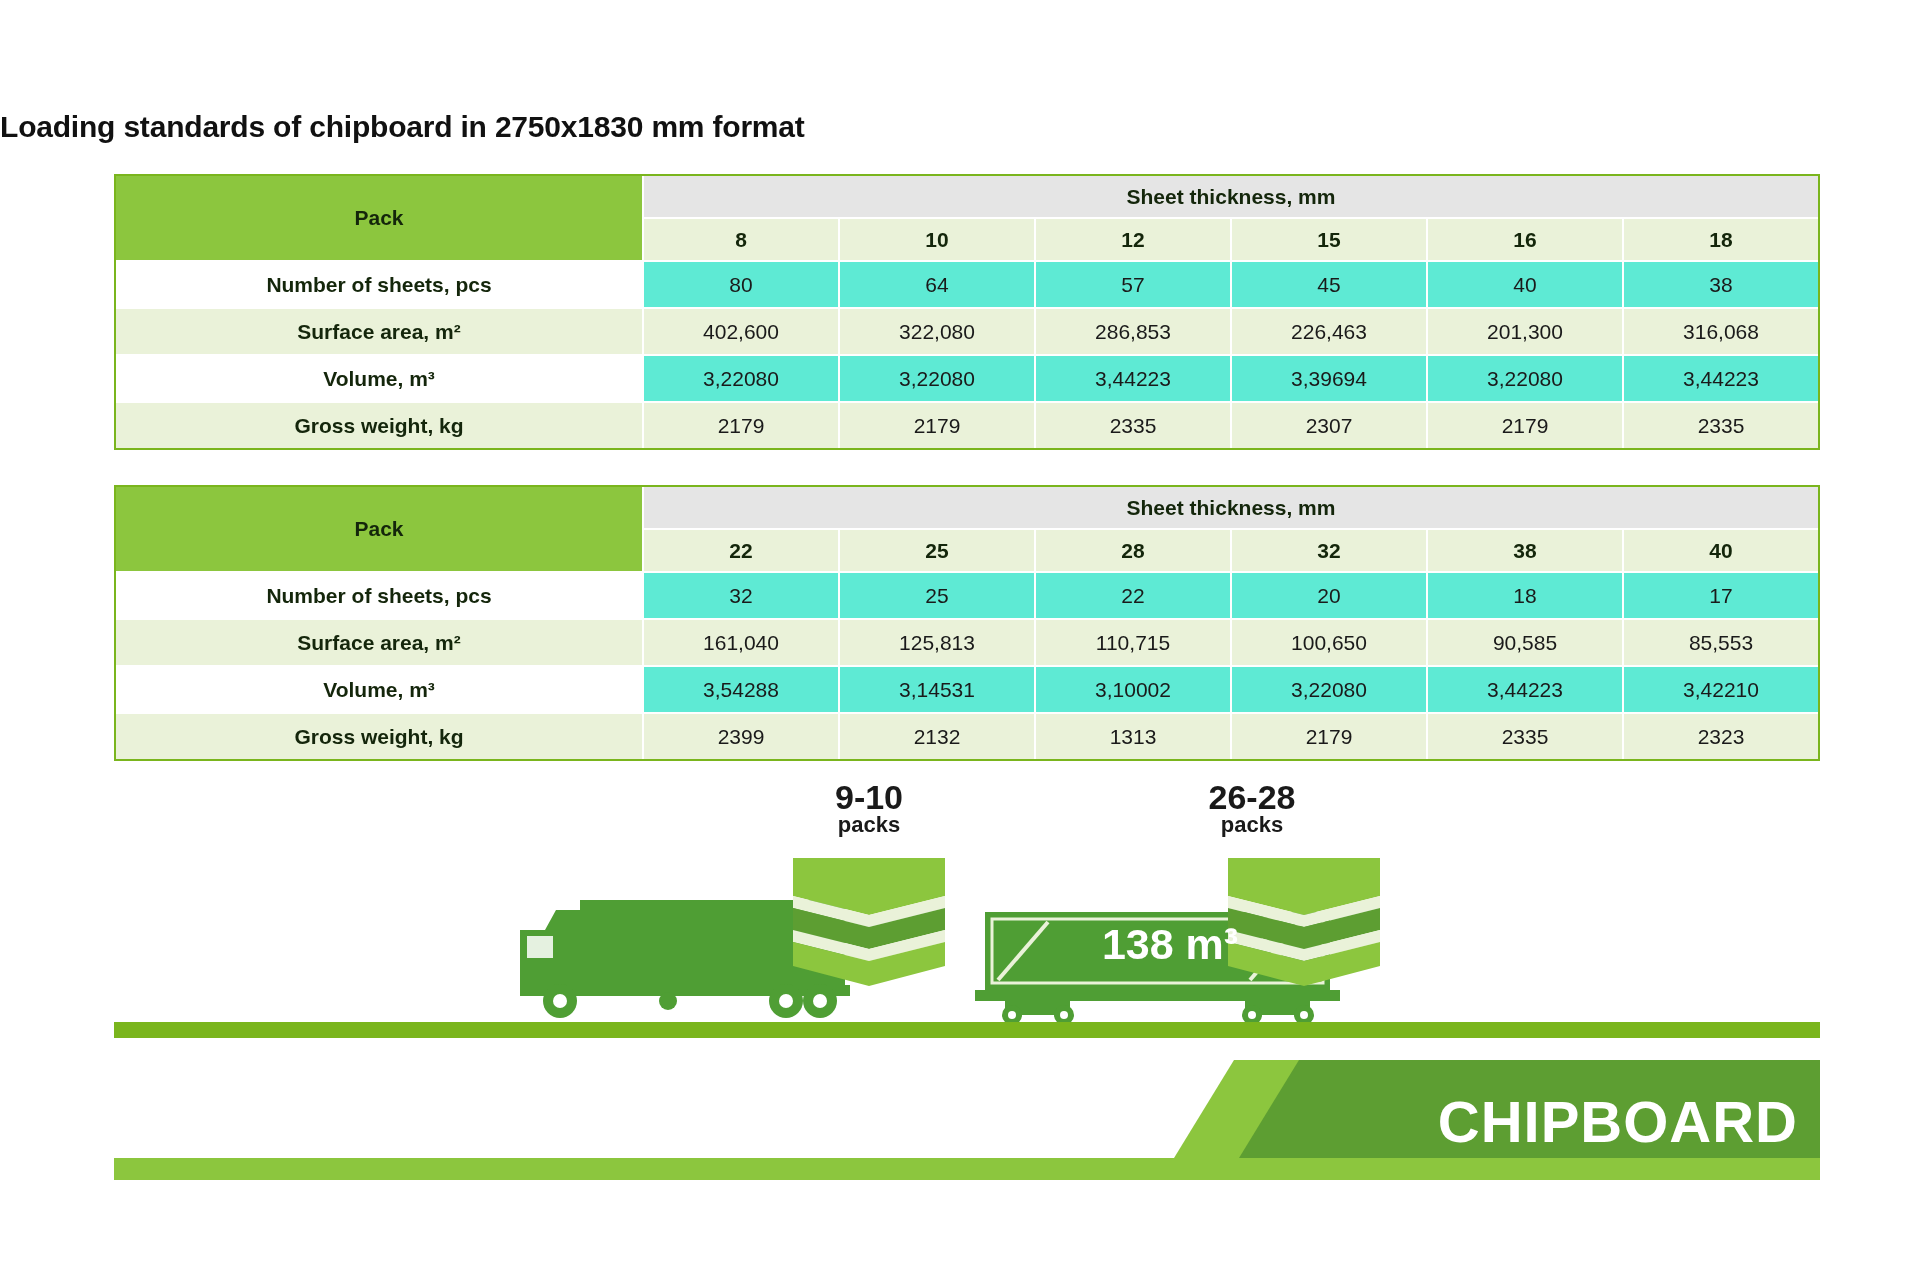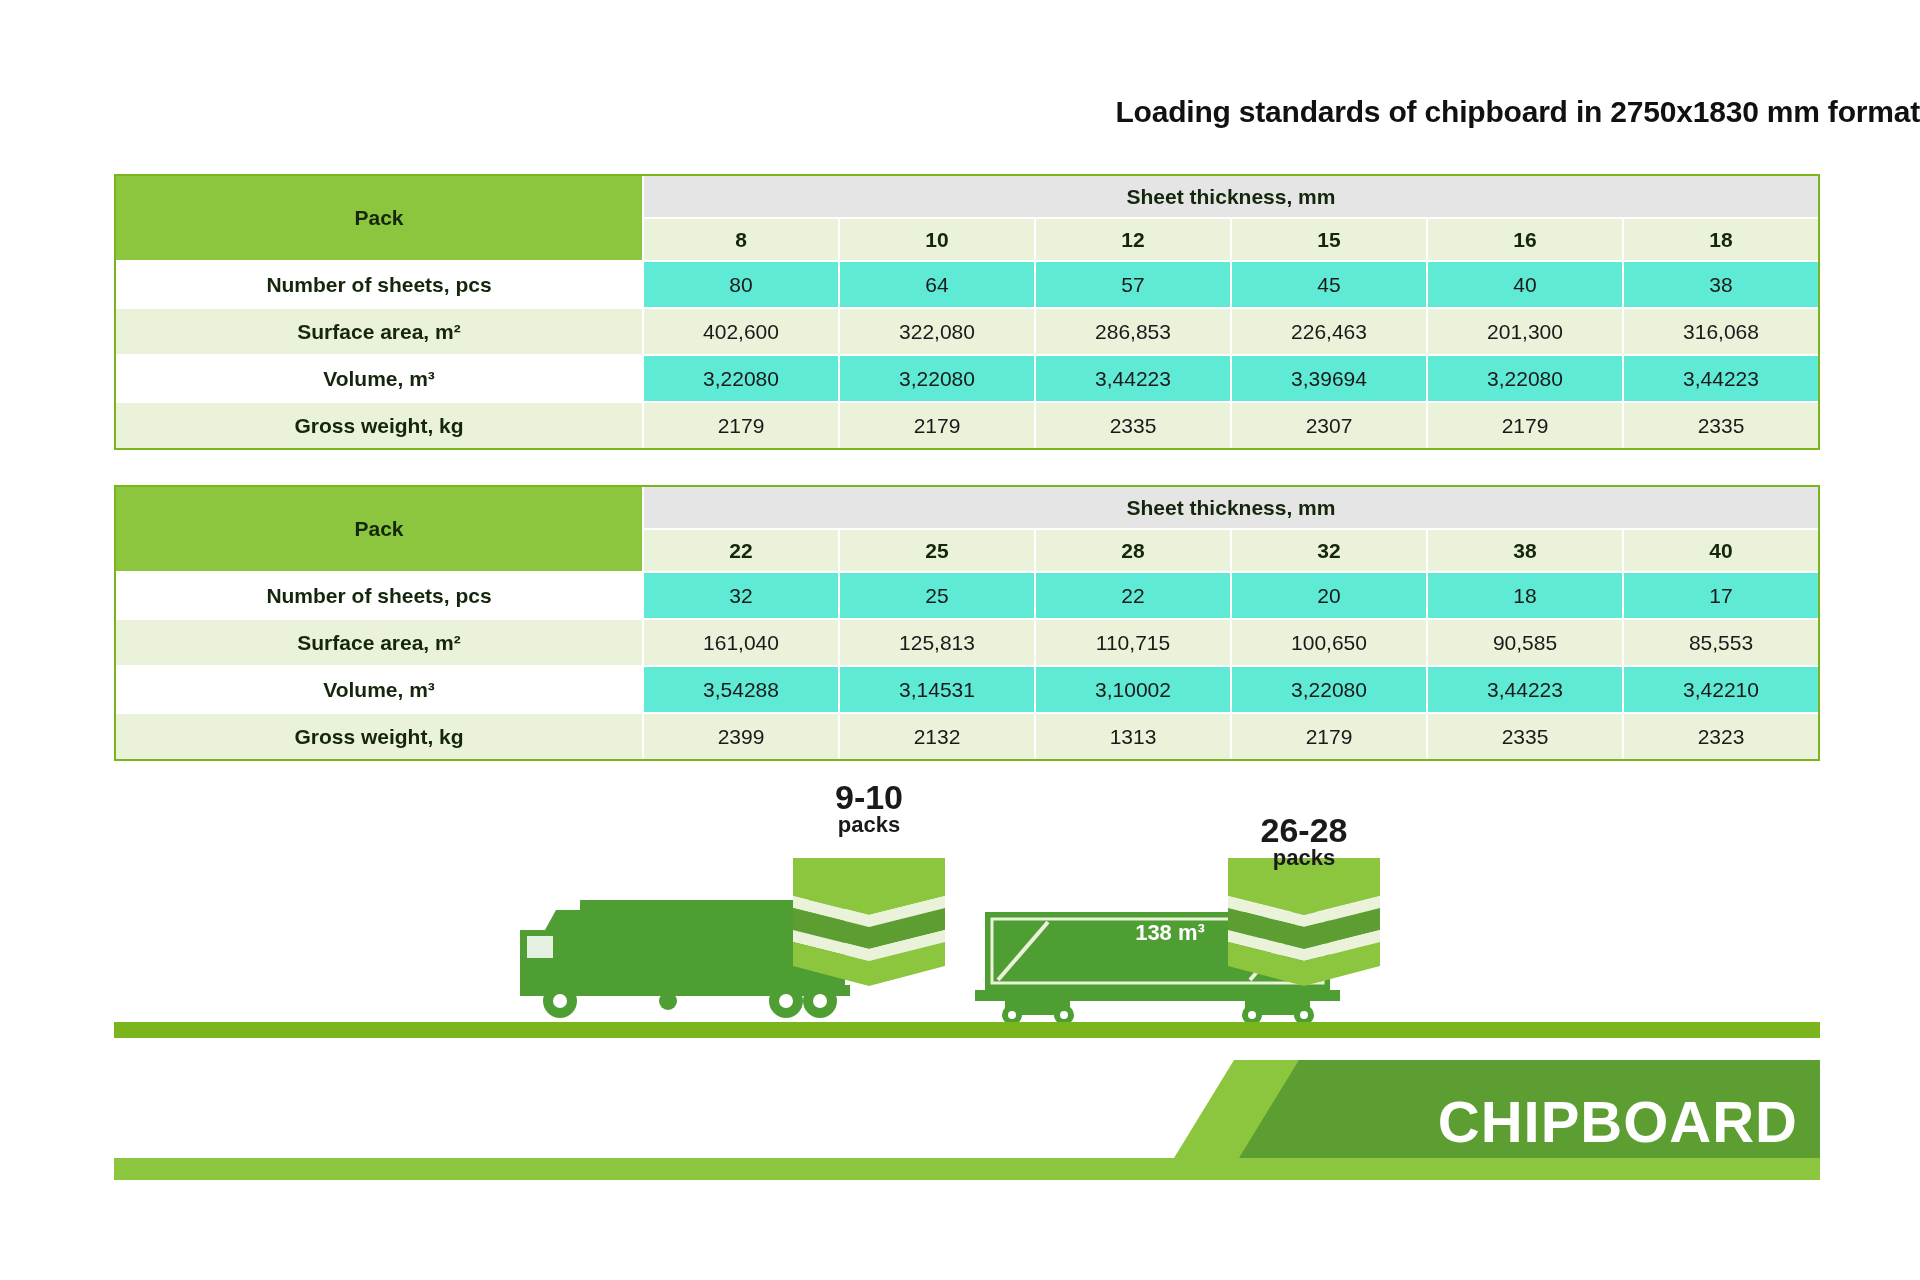--- a/index.html
+++ b/index.html
@@ -19,23 +19,23 @@
     position: absolute;
     left: 0; top: 0;
     width: 1920px;
     height: 1280px;
   }
 
   
   .title {
     position: absolute;
     left: 0;
-    top: 95px;
+    top: 110px;
     width: 1920px;
-    text-align: right;
+    text-align: left;
     font-size: 30px;
     font-weight: bold;
     letter-spacing: -0.2px;
     color: #111111;
   }
 
   
   .tbl-wrap {
     position: absolute;
     left: 114px;
@@ -341,26 +341,26 @@
         <polygon points="1228,140 1304,159 1380,140 1380,152 1304,171 1228,152" fill="#eaf2d9"></polygon>
         <polygon points="1228,152 1304,171 1380,152 1380,176 1304,196 1228,176" fill="#8cc63e"></polygon>
       </g>
     </svg>
 
     <div class="pack-label" style="left:793px; top:-10px; width:152px;">
       <span class="big">9-10</span>
       <span class="small">packs</span>
     </div>
 
-    <div class="pack-label" style="left:1228px; top:-10px; width:152px;margin-top:33px;">
+    <div class="pack-label" style="left:1176px; top:-10px; width:152px;">
       <span class="big">26-28</span>
       <span class="small">packs</span>
     </div>
 
-    <div style="position:absolute; left:1075px; top:130px; width:190px; text-align:center; font-size:22px; font-weight:bold; color:#ffffff;">138 m³</div>
+    <div style="position:absolute; left:1075px; top:130px; width:190px; text-align:center; font-size:43px; font-weight:bold; color:#ffffff;">138 m³</div>
   </div>
 
   <div class="ground"></div>
 
   <div class="footer">
     <svg width="1706" height="120" viewBox="0 0 1706 120" style="position:absolute;left:0;top:0;">
       <polygon points="1120,0 1706,0 1706,98 1060,98" fill="#8cc63e"></polygon>
       <polygon points="1185,0 1706,0 1706,98 1125,98" fill="#5d9e32"></polygon>
     </svg>
     <div class="footer-bar"></div>

